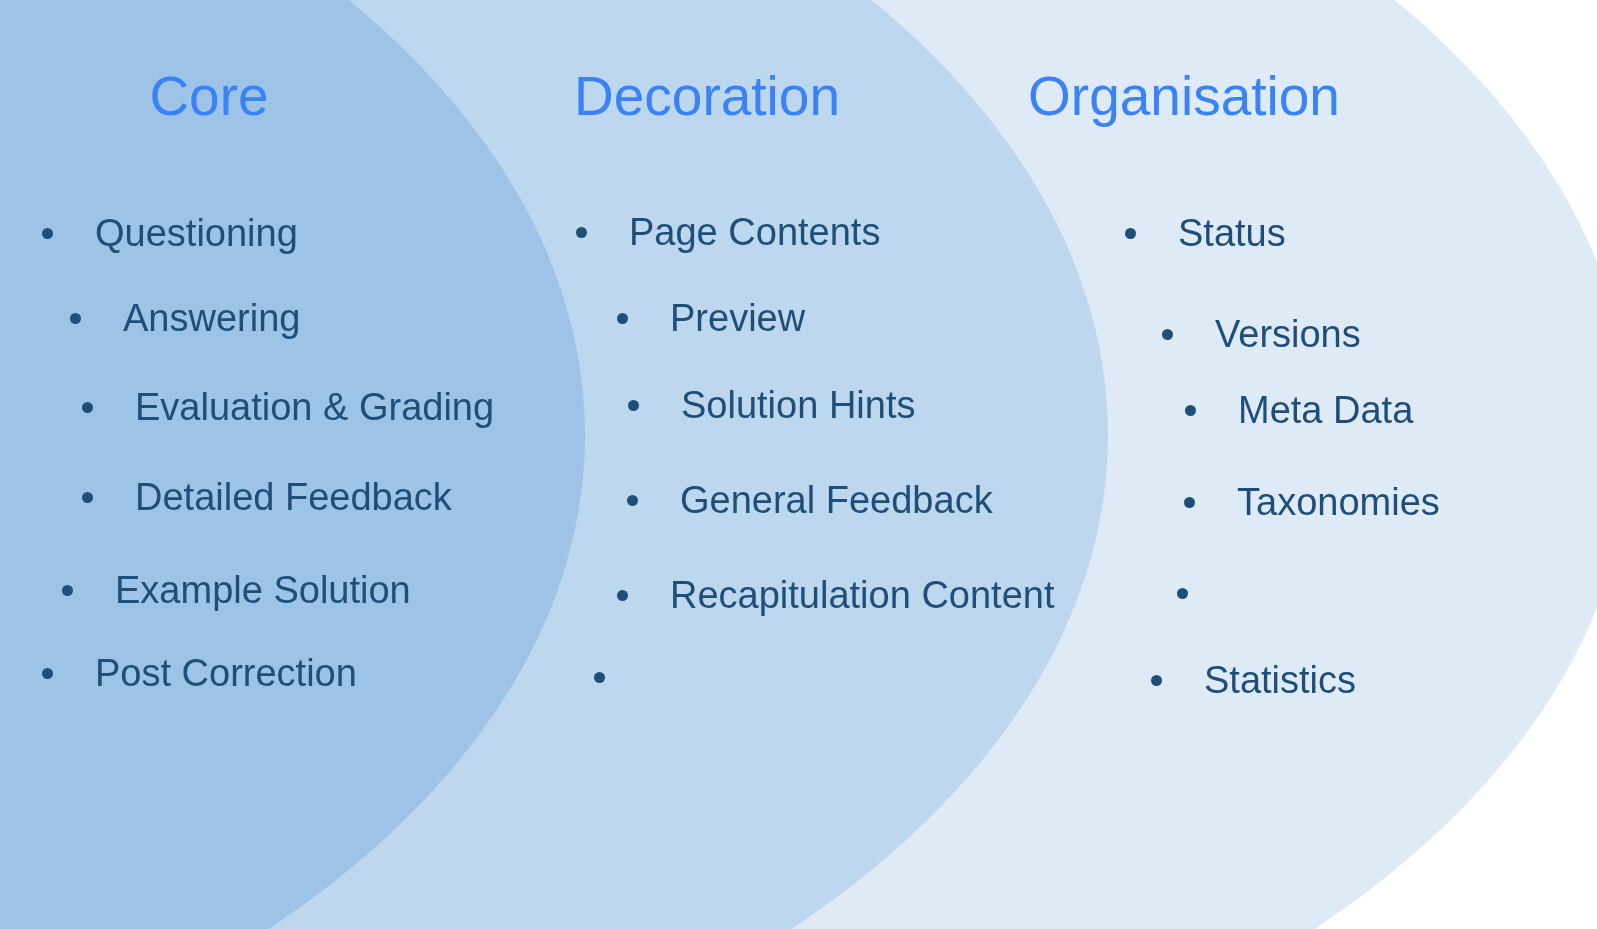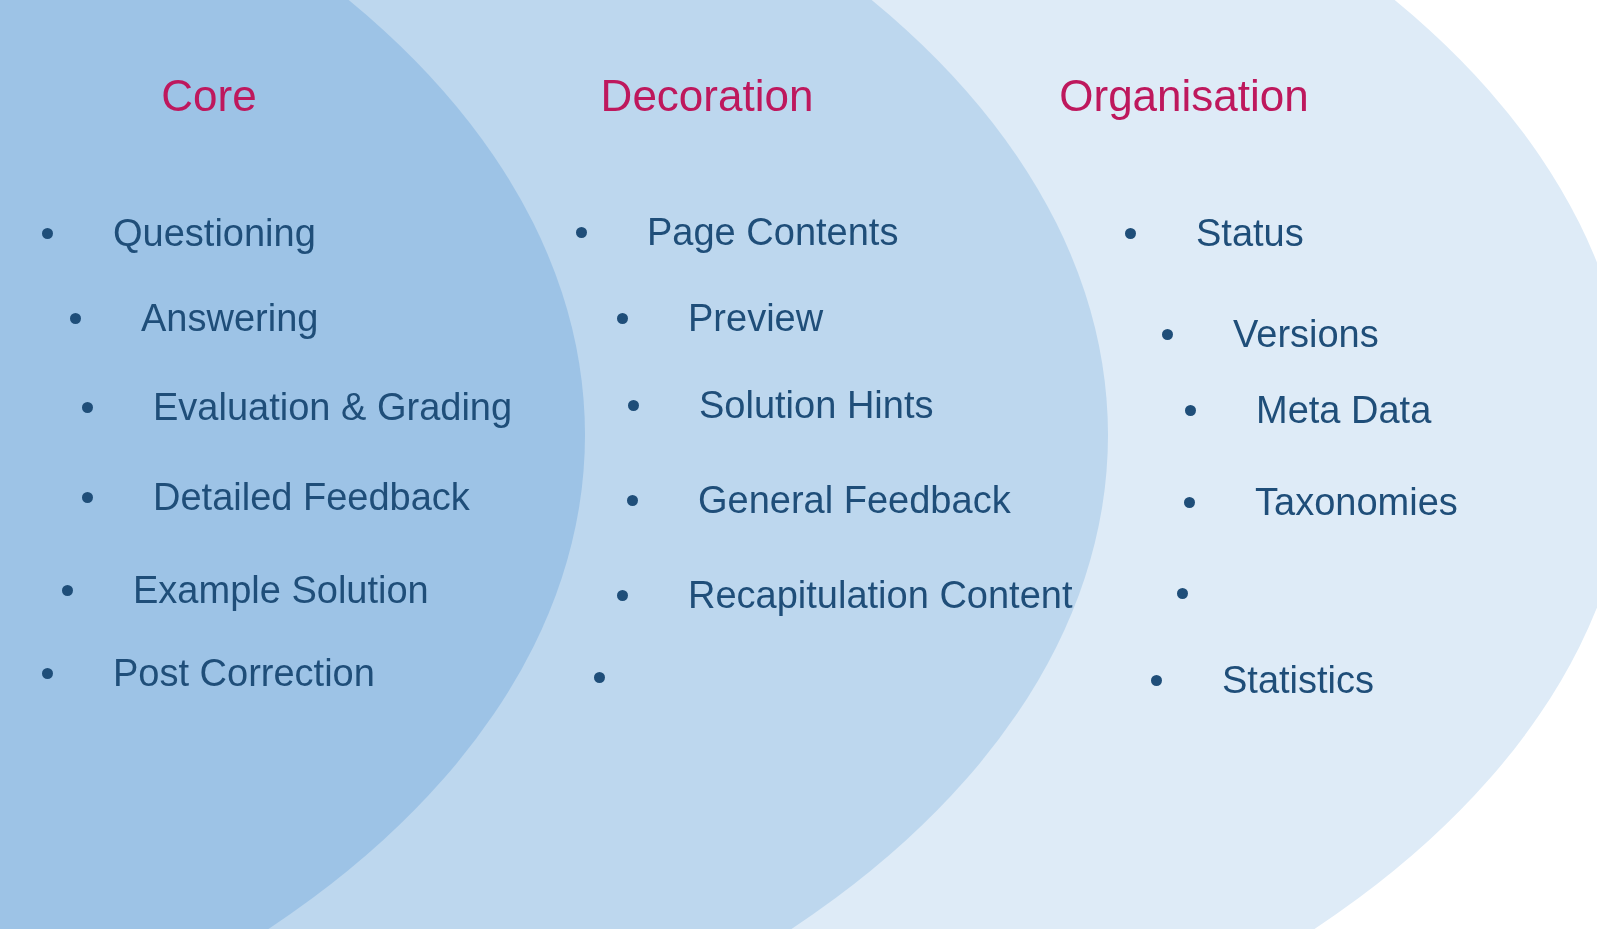--- a/index.html
+++ b/index.html
@@ -23,37 +23,37 @@
   .ellipse.dec {left:-1292px; z-index:2;}
   .ellipse.core{left:-1815px; z-index:3;}
 
   .layer{position:absolute;inset:0;z-index:5;}
 
   .group-title{
     position:absolute;
     top:63px;
     margin:0;
     transform:translateX(-50%);
-    font-size:44px;
+    font-size:55px;
     line-height:66px;
     font-weight:400;
-    color:#be185d;
+    color:#3b82f6;
     white-space:nowrap;
   }
   .t-core{left:209px;}
   .t-dec {left:707px;}
   .t-org {left:1184px;}
 
   ul.items{list-style:none;margin:0;padding:0;}
   ul.items li{
     position:absolute;
     height:56px;
     display:flex;
     align-items:center;
-    gap:60px;
+    gap:42px;
     white-space:nowrap;
   }
   .dot{
     width:11px;height:11px;
     border-radius:50%;
     background:#1F4E79;
     flex:0 0 auto;
   }
   .label{
     font-size:38px;

